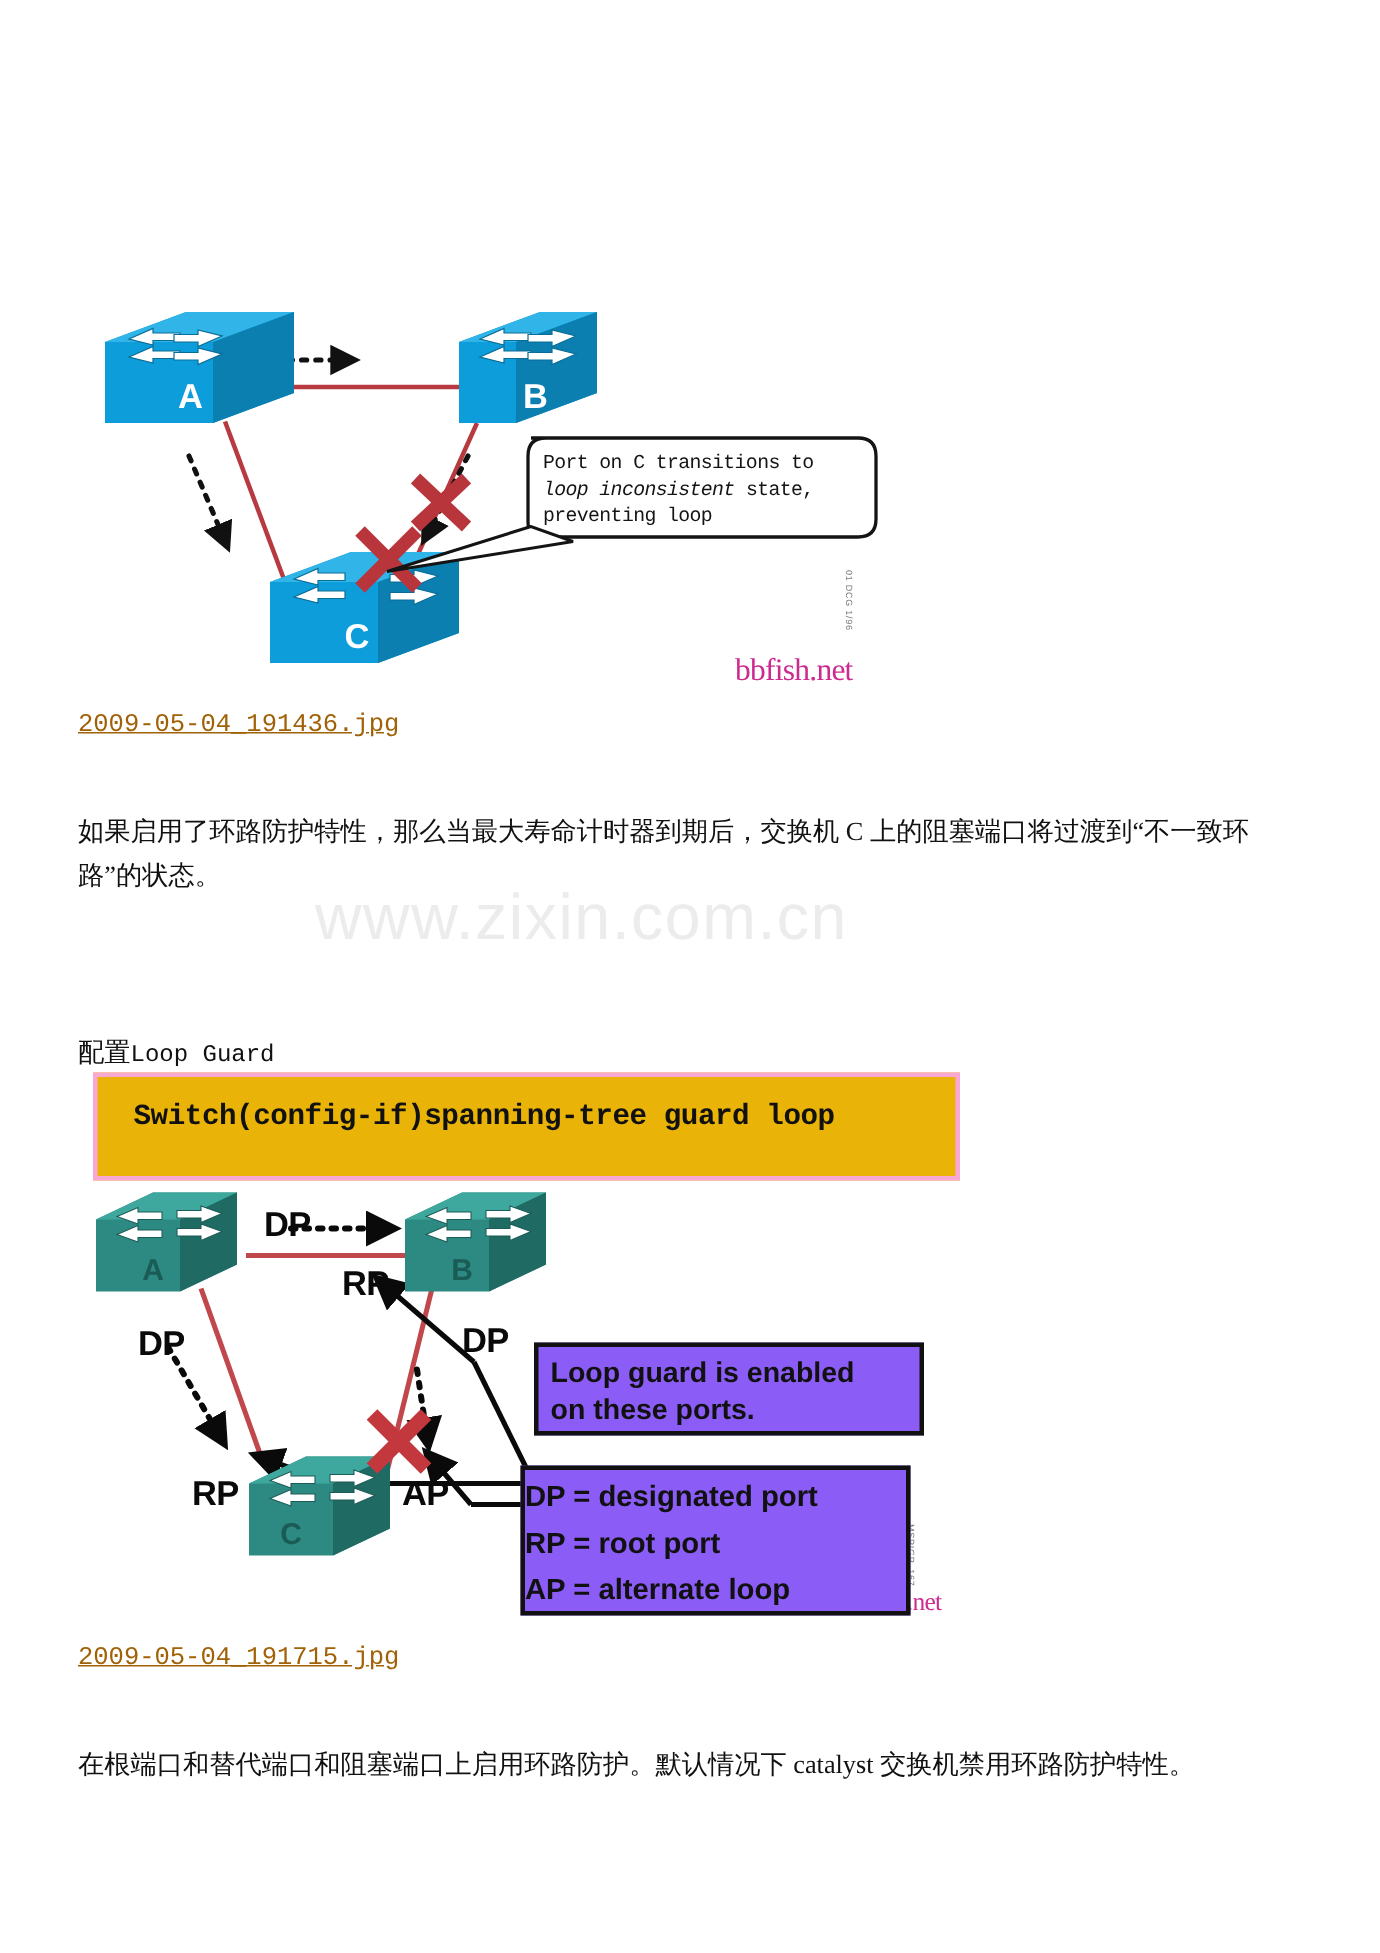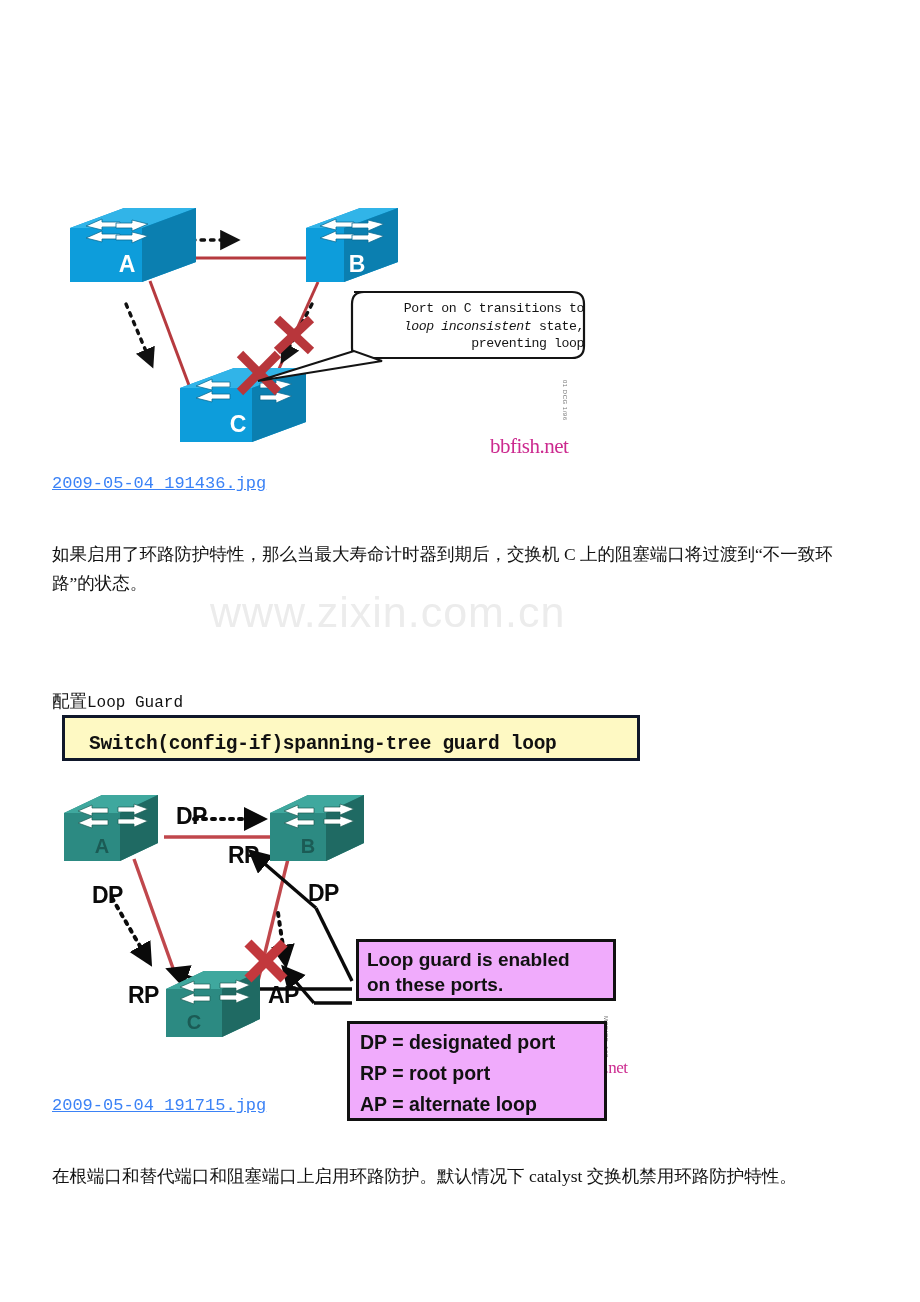--- a/index.html
+++ b/index.html
@@ -53,21 +53,21 @@
     color: #111111;
     z-index: 3;
   }
   .mono-inline { font-family: "Liberation Mono", "DejaVu Sans Mono", monospace; font-size: 16px; }
 
   .filelink {
     position: absolute;
     left: 52px;
     font-family: "Liberation Mono", "DejaVu Sans Mono", monospace;
     font-size: 17px;
-    color: #3b82f6;
+    color: #a16207;
     letter-spacing: 0px;
     z-index: 3;
     cursor: pointer;
   }
 
   
   .figure { position: absolute; z-index: 2; }
   #figure-1 { left: 62px; top: 196px; width: 530px; height: 265px; }
   #figure-2 { left: 62px; top: 715px; width: 590px; height: 370px; }
 
@@ -95,68 +95,67 @@
   }
   #cisco-code-1 { left: 562px; top: 380px; }
   #cisco-code-2 { left: 603px; top: 1016px; }
 
   
   .cmd-box {
     position: absolute;
     left: 0px;
     top: 0px;
     width: 578px;
-    height: 46px;
-    border: 3px solid #0f172a;
-    background: #fef9c3;
+    height: 72px;
+    border: 3px solid #f9a8d4;
+    background: #eab308;
     box-sizing: border-box;
   }
   .cmd-text {
     position: absolute;
     left: 24px;
     top: 15px;
     font-family: "Liberation Mono", "DejaVu Sans Mono", monospace;
     font-size: 19.5px;
     font-weight: bold;
     color: #111111;
     white-space: nowrap;
     letter-spacing: -0.3px;
   }
 
   
   .note-box {
     position: absolute;
     border: 3px solid #111111;
-    background: #f0abfc;
+    background: #8b5cf6;
     box-sizing: border-box;
     font-family: "Liberation Sans", "DejaVu Sans", sans-serif;
     font-weight: bold;
     color: #111111;
-    margin-top: 44px;
   }
   #note-loopguard {
     left: 294px; top: 180px; width: 260px; height: 62px;
     font-size: 19px; line-height: 25px; padding: 5px 6px 0 8px;
   }
   #note-legend {
     left: 285px; top: 262px; width: 260px; height: 100px;
-    font-size: 19.5px; line-height: 31px; padding: 3px 6px 0 10px;
+    font-size: 19.5px; line-height: 31px; padding: 3px 6px 0 0;
   }
 
   
   .bubble-text {
     position: absolute;
     left: 300px;
     top: 104px;
     width: 222px;
     font-family: "Liberation Mono", "DejaVu Sans Mono", monospace;
     font-size: 13.2px;
     line-height: 17.5px;
     color: #141414;
-    text-align: right;
+    text-align: left;
     letter-spacing: -0.4px;
   }
   .bubble-text .ital { font-style: italic; }
 
   
   .port-label {
     position: absolute;
     font-family: "Liberation Sans", "DejaVu Sans", sans-serif;
     font-weight: bold;
     font-size: 23px;

